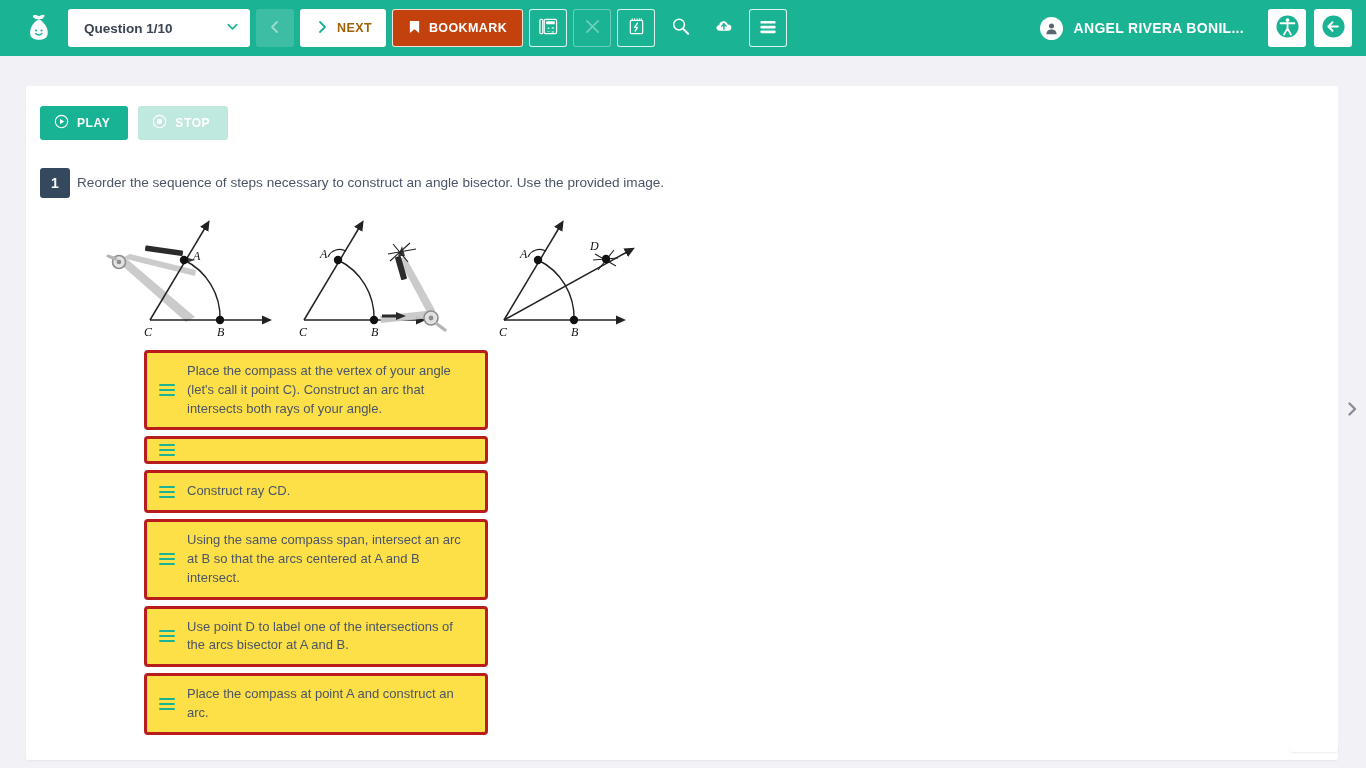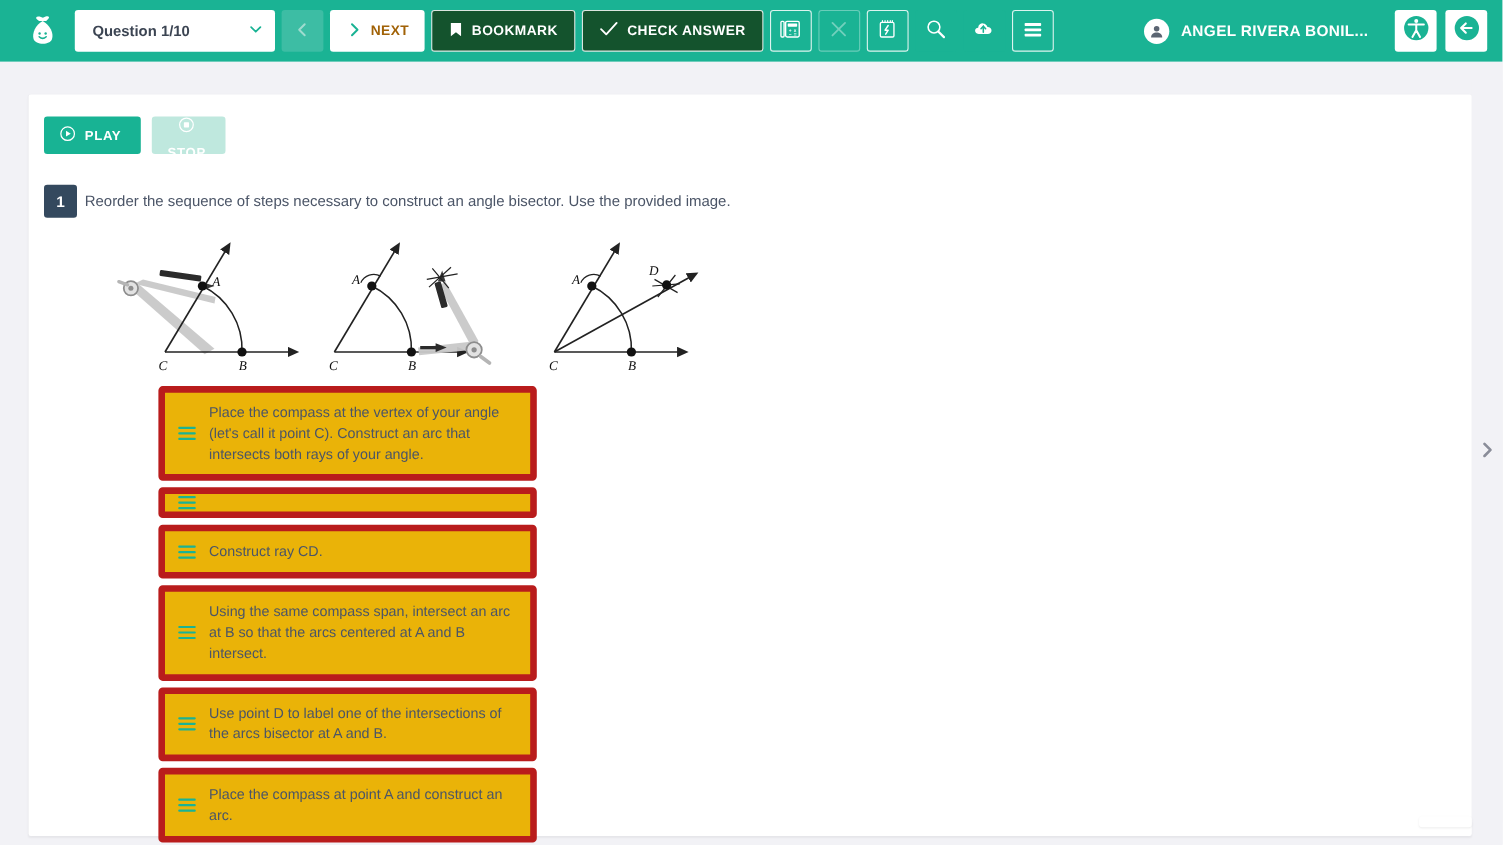--- a/index.html
+++ b/index.html
@@ -42,21 +42,21 @@
   .navbtn {
     height: 38px; min-width: 38px;
     border-radius: 3px;
     display: flex; align-items: center; justify-content: center;
     font-size: 12.5px; font-weight: bold; letter-spacing: .4px;
     margin-right: 6px;
     cursor: pointer;
   }
   .navbtn.ghost { background: #3dbda4; color: #9fdccf; cursor: default; }
   .navbtn.white { background: #fff; color: #a16207; padding: 0 14px; gap: 7px; }
-  .navbtn.solid { background: #14532d; color: #fff; padding: 0 15px; gap: 8px;
+  .navbtn.solid { background: #c2410c; color: #fff; padding: 0 15px; gap: 8px;
                   border: 1.4px solid rgba(255,255,255,.85); }
   .navbtn.icon  { background: #1ab394; width: 38px; padding: 0;
                   border: 1.4px solid rgba(255,255,255,.85); color: #fff; }
   .navbtn.icon.disabled { border-color: rgba(255,255,255,.35); color: rgba(255,255,255,.38); }
   .navbtn.plain { background: #1ab394; width: 38px; padding: 0; color: #fff; border: none; }
 
   .user { display: flex; align-items: center; gap: 11px; color: #fff;
           font-size: 14px; font-weight: bold; letter-spacing: .3px; margin-right: 16px; }
   .avatar { width: 23px; height: 23px; border-radius: 50%; background: #fff;
             display: flex; align-items: center; justify-content: center; }
@@ -77,39 +77,39 @@
 
   .media-row { display: flex; gap: 10px; }
   .mediabtn {
     height: 34px; border-radius: 3px; padding: 0 18px 0 14px;
     display: flex; align-items: center; gap: 8px;
     font-size: 12px; font-weight: bold; letter-spacing: .6px; color: #fff;
     cursor: pointer; border: none;
     font-family: "Liberation Sans", sans-serif;
   }
   .mediabtn.play { background: #18b394; }
-  .mediabtn.stop { background: #bfe8de; color: #fff; flex-direction: column; }
+  .mediabtn.stop { background: #bfe8de; color: #fff; }
 
   .qrow { display: flex; align-items: flex-start; margin-top: 28px; }
   .qnum {
     width: 30px; height: 30px; border-radius: 3px;
     background: #34495e; color: #fff;
     display: flex; align-items: center; justify-content: center;
     font-size: 14px; font-weight: bold;
     flex: 0 0 auto;
   }
   .qtext { margin-left: 7px; color: #4b5567; font-size: 13.6px; line-height: 30px; }
 
   .figure { margin: 14px 0 0 60px; }
 
   .steps { margin: 4px 0 0 104px; width: 344px; }
   .step {
-    border: 6px solid #b91c1c;
+    border: 3px solid #b91c1c;
     border-radius: 4px;
-    background: #eab308;
+    background: #fde047;
     display: flex; align-items: center;
     margin-bottom: 6px;
     min-height: 28px;
     cursor: move;
   }
   .grip {
     width: 40px; flex: 0 0 40px;
     display: flex; flex-direction: column; align-items: center; justify-content: center;
     gap: 3px;
   }
@@ -177,28 +177,20 @@
 
     <div class="navbtn solid">
       <span>
         <svg width="13" height="14" viewBox="0 0 14 15">
             <path d="M2 1 H12 V14 L7 10 L2 14 Z" fill="#fff"></path>
           </svg>
       </span>
       <span>BOOKMARK</span>
     </div>
 
-    <div class="navbtn solid">
-      <span>
-        <svg width="17" height="15" viewBox="0 0 18 15">
-            <path d="M1.5 7.5 L6.5 12.5 L16.5 1.5" stroke="#fff" stroke-width="1.8" fill="none" stroke-linecap="round" stroke-linejoin="round"></path>
-          </svg>
-      </span>
-      <span>CHECK ANSWER</span>
-    </div>
 
     <div class="navbtn icon">
       <span>
         <svg width="19" height="19" viewBox="0 0 20 20">
           <rect x="1" y="2.5" width="3" height="15" rx="1" stroke="#fff" stroke-width="1.3" fill="none"></rect>
           <rect x="5.5" y="2.5" width="13" height="15" rx="1.4" stroke="#fff" stroke-width="1.3" fill="none"></rect>
           <rect x="7.5" y="4.5" width="9" height="3.2" rx=".6" fill="#fff"></rect>
           <text x="8.6" y="12.6" font-size="4.6" fill="#fff" font-family="Liberation Sans, sans-serif">+</text>
           <text x="13.2" y="12.6" font-size="4.6" fill="#fff" font-family="Liberation Sans, sans-serif">x</text>
           <text x="8.6" y="16.8" font-size="4.6" fill="#fff" font-family="Liberation Sans, sans-serif">−</text>

